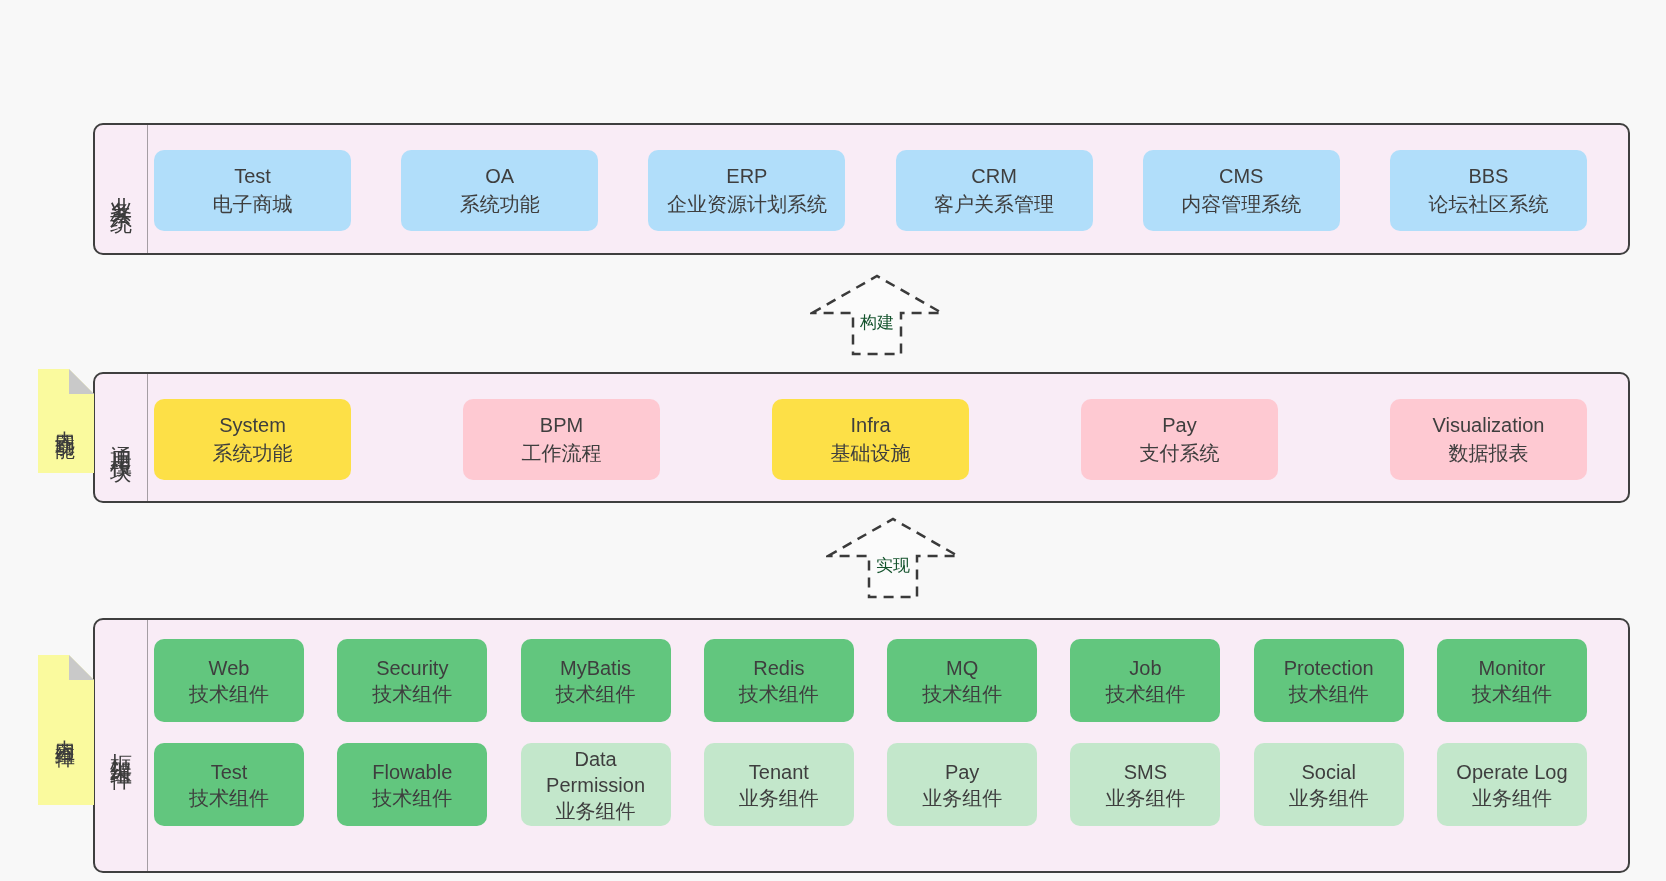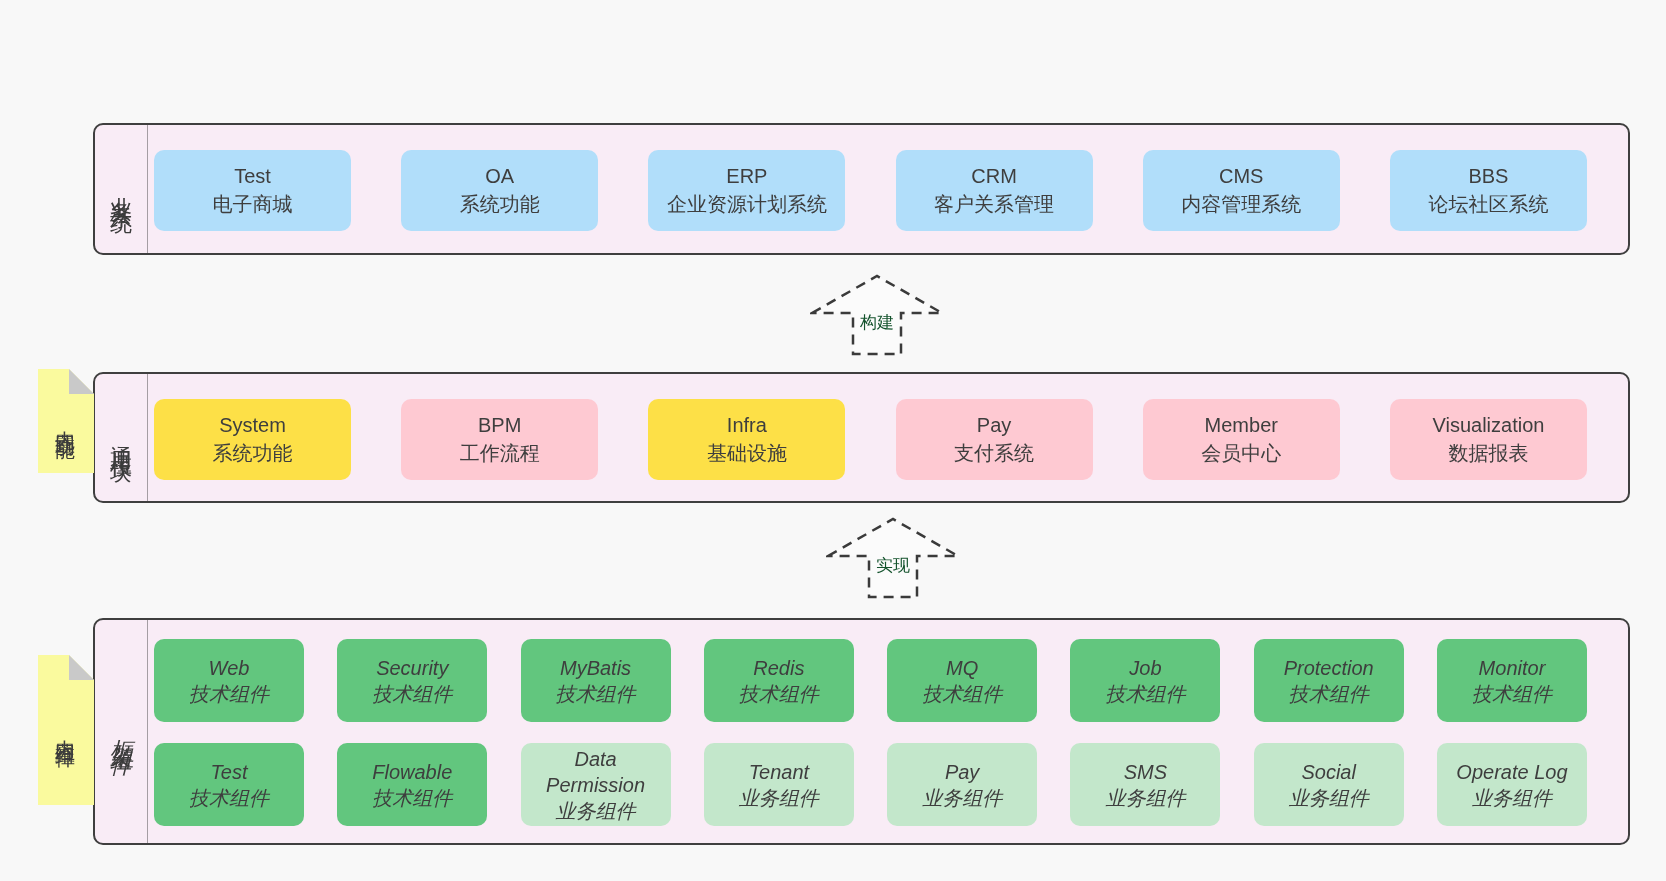--- a/index.html
+++ b/index.html
@@ -9,21 +9,21 @@
     font-family:"Liberation Sans","DejaVu Sans",sans-serif;
     color:#3e3e3e;
   }
   .section{
     position:absolute;left:93px;width:1537px;
     background:#f9ecf6;border:2px solid #3f3f3f;border-radius:10px;
     box-sizing:border-box;
   }
   #sec-business{top:123px;height:132px;}
   #sec-modules{top:372px;height:131px;}
-  #sec-framework{top:618px;height:227px;font-style:italic;}
+  #sec-framework{top:618px;height:255px;}
 
   .lane-label{
     position:absolute;left:0;top:0;bottom:0;width:52px;
     display:flex;align-items:center;justify-content:center;
     writing-mode:vertical-rl;text-orientation:upright;
     font-size:22px;letter-spacing:5px;color:#3b3b3b;
   }
   .lane-divider{
     position:absolute;left:52px;top:0;bottom:0;width:0;
     border-left:1px solid rgba(63,63,63,0.45);
@@ -134,24 +134,20 @@
     </div>
     <div class="box w197 c-red">
       <span>Infra</span>
       <span>基础设施</span>
     </div>
     <div class="box w197 c-pink">
       <span>Pay</span>
       <span>支付系统</span>
     </div>
     <div class="box w197 c-pink">
-      <span>Member</span>
-      <span>会员中心</span>
-    </div>
-    <div class="box w197 c-pink">
       <span>Visualization</span>
       <span>数据报表</span>
     </div>
   </div>
 </div>
 <div class="tab" id="tab-modules">内置功能</div>
 <div class="tab-fold" id="fold-modules"></div>
 
 <div class="arrow" id="arrow-implement">
   <svg width="134" height="84" viewBox="0 0 134 84">

